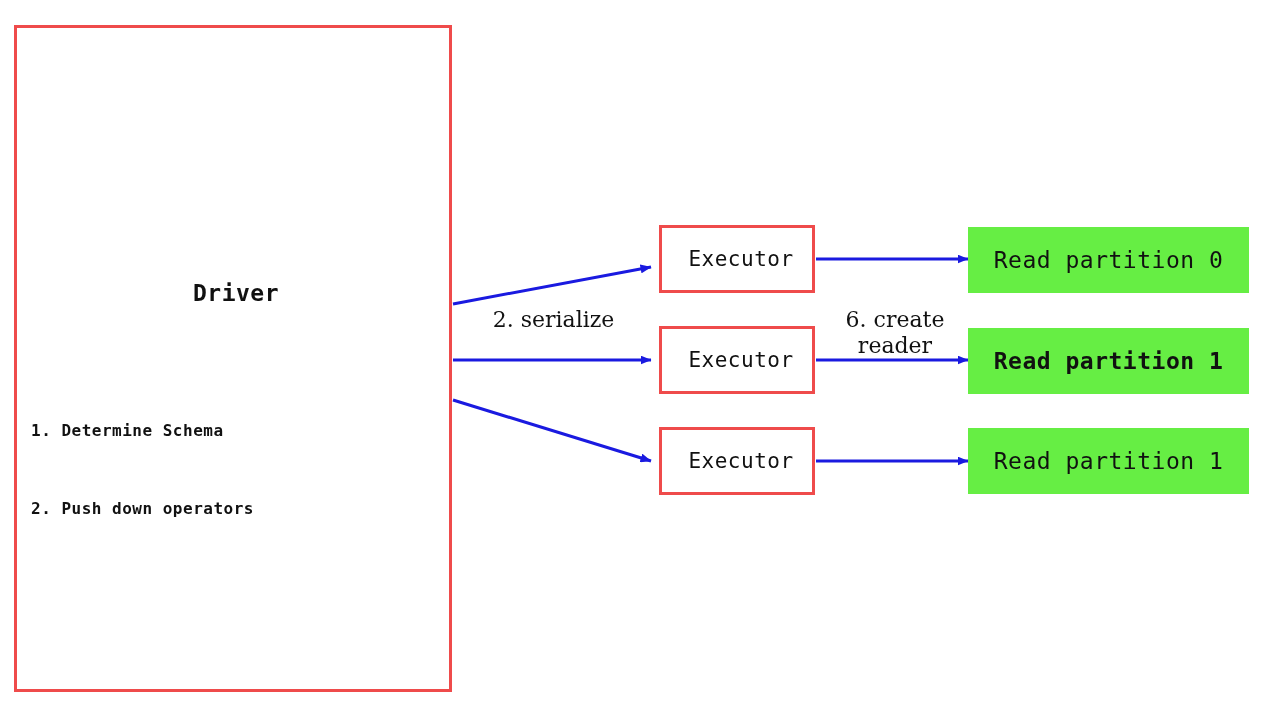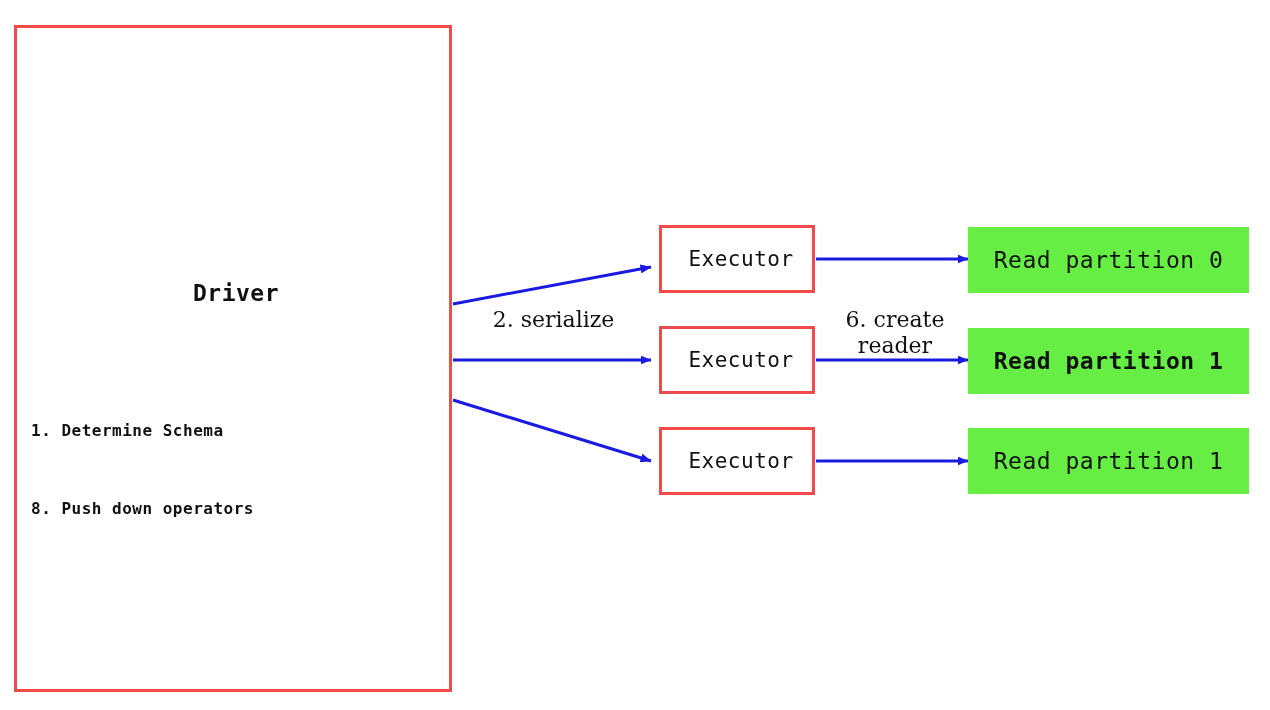--- a/index.html
+++ b/index.html
@@ -137,21 +137,21 @@
 
     <line x1="816" y1="360" x2="968" y2="360" stroke="#1a1ae0" stroke-width="3" marker-end="url(#arrowhead)"></line>
 
     <line x1="816" y1="461" x2="968" y2="461" stroke="#1a1ae0" stroke-width="3" marker-end="url(#arrowhead)"></line>
   </svg>
 
   <div class="node driver-box">
     <div class="driver-title">Driver</div>
     <div class="driver-steps">
       <div>1. Determine Schema</div>
-      <div>8. Push down operators</div>
+      <div>2. Push down operators</div>
     </div>
   </div>
 
   <div class="node exec-box exec-1">Executor</div>
   <div class="node exec-box exec-2">Executor</div>
   <div class="node exec-box exec-3">Executor</div>
 
   <div class="node read-box read-1">Read partition 0</div>
   <div class="node read-box read-2">Read partition 1</div>
   <div class="node read-box read-3">Read partition 1</div>

